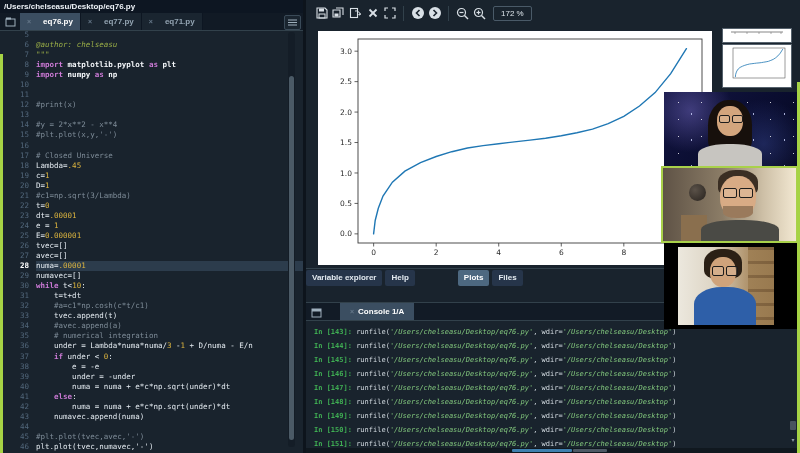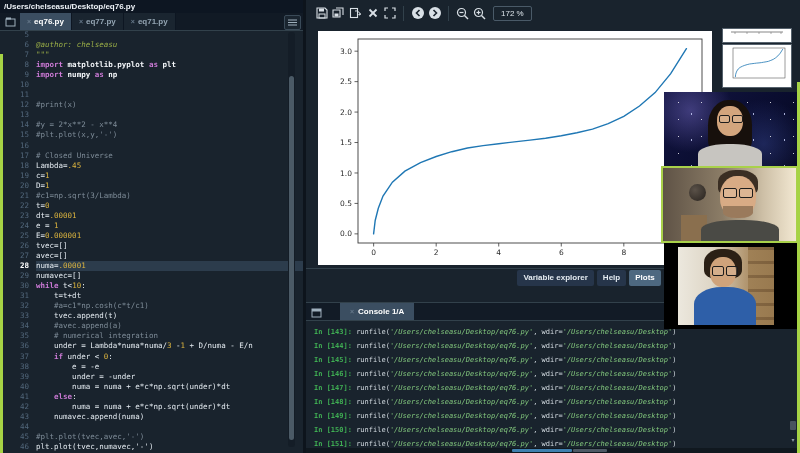--- a/index.html
+++ b/index.html
@@ -2,21 +2,21 @@
 <html><head>
 <meta charset="utf-8">
 <style>
   html,body{margin:0;padding:0;}
   body{width:800px;height:453px;overflow:hidden;background:#19232d;font-family:"Liberation Sans",sans-serif;position:relative;}
   
   #editor-pane{position:absolute;left:0;top:0;width:303px;height:453px;background:#19232d;}
   #window-title{height:13px;line-height:13px;background:#0d1622;color:#edf2f7;font-size:8px;font-weight:bold;padding-left:4px;white-space:nowrap;overflow:hidden;}
   #editor-tabbar{height:17px;background:#111a25;border-bottom:1px solid #32414b;display:flex;align-items:stretch;position:relative;}
   .bar-icon{width:14px;height:13px;margin:2px 3px;flex:none;display:flex;align-items:center;justify-content:center;}
-  .etab{display:flex;align-items:center;gap:3px;padding:0 7px;font-size:8px;font-weight:bold;color:#93a4b2;background:#1a2530;border-right:1px solid #0d1622;cursor:default;}
+  .etab{display:flex;align-items:center;gap:12px;padding:0 7px;font-size:8px;font-weight:bold;color:#93a4b2;background:#1a2530;border-right:1px solid #0d1622;cursor:default;}
   .etab.active{background:#3b4e61;color:#ffffff;}
   .tclose{font-size:7px;color:#66788a;line-height:1;}
   #editor-hamburger{position:absolute;right:2px;top:2px;width:15px;height:13px;border:1px solid #3a4a58;border-radius:2px;display:flex;align-items:center;justify-content:center;background:#1a2530;}
   #editor-body{position:absolute;top:30px;left:0;right:0;bottom:0;overflow:hidden;}
   .code-row{display:flex;height:10.05px;line-height:10.05px;font-family:"DejaVu Sans Mono",monospace;font-size:7.5px;}
   .ln{width:29px;text-align:right;padding-right:7px;color:#51667a;flex:none;}
   .cd{white-space:pre;flex:1;color:#e4ebf1;}
   .code-row.cur .cd{background:#2c3c4c;}
   .code-row.cur .ln{color:#ffffff;font-weight:bold;}
   .cm{color:#7e8c98;}
@@ -34,23 +34,23 @@
   #plots-toolbar{height:26px;border-bottom:1px solid #32414b;display:flex;align-items:center;padding-left:7px;}
   .tb-icon{width:17px;height:17px;display:flex;align-items:center;justify-content:center;border-radius:2px;}
   .tb-sep{width:1px;height:15px;background:#32414b;margin:0 5px;}
   #zoom-box{border:1px solid #4a5a68;border-radius:2px;font-size:8px;color:#dce3e9;padding:2px 7px;margin-left:5px;}
   #plots-area{position:absolute;top:26px;left:0;width:494px;height:242px;background:#19232d;border-bottom:1px solid #32414b;}
   #figure{position:absolute;left:12px;top:5px;width:394px;height:234px;background:#ffffff;}
   #thumbs{position:absolute;left:410px;top:0;width:82px;height:70px;}
   .thumb{position:absolute;left:6px;width:68px;background:#ffffff;border:1px solid #55616c;}
   #thumb-prev{top:2px;height:13px;}
   #thumb-current{top:18px;height:42px;}
-  #plots-tabs{position:absolute;top:270px;left:0;width:494px;height:18px;display:flex;justify-content:flex-end;gap:3px;padding-right:106px;box-sizing:border-box;}
+  #plots-tabs{position:absolute;top:270px;left:0;width:494px;height:18px;display:flex;justify-content:flex-start;gap:3px;padding-right:106px;box-sizing:border-box;}
   .ptab{background:#26354a;color:#e4ebf1;font-size:8px;font-weight:bold;padding:2px 6px 0 6px;border-radius:2px;height:14px;line-height:12px;}
-  .ptab.active{background:#4d6880;color:#ffffff;}
+  .ptab.active{background:#4d6880;color:#ffffff;margin-left:40px;}
   
   #console-pane{position:absolute;top:302px;left:0;width:494px;bottom:0;border-top:1px solid #32414b;background:#19232d;}
   #console-tabbar{height:17px;background:#121b26;border-bottom:1px solid #32414b;display:flex;align-items:stretch;}
   .ctab{display:flex;align-items:center;gap:4px;padding:0 10px;font-size:8px;font-weight:bold;color:#ffffff;background:#3b4e61;margin-left:14px;}
   #console-body{position:absolute;top:18px;left:0;right:0;bottom:5px;padding:4px 0 0 8px;font-family:"DejaVu Sans Mono",monospace;font-size:7px;overflow:hidden;}
   .con-row{height:14px;line-height:14px;white-space:pre;}
   .prompt{color:#3fae53;font-weight:bold;}
   .cfn{color:#d3dbe1;}
   .cstr{color:#82c77d;font-style:italic;}
   #console-vscroll{position:absolute;right:3px;bottom:8px;width:8px;height:24px;}

